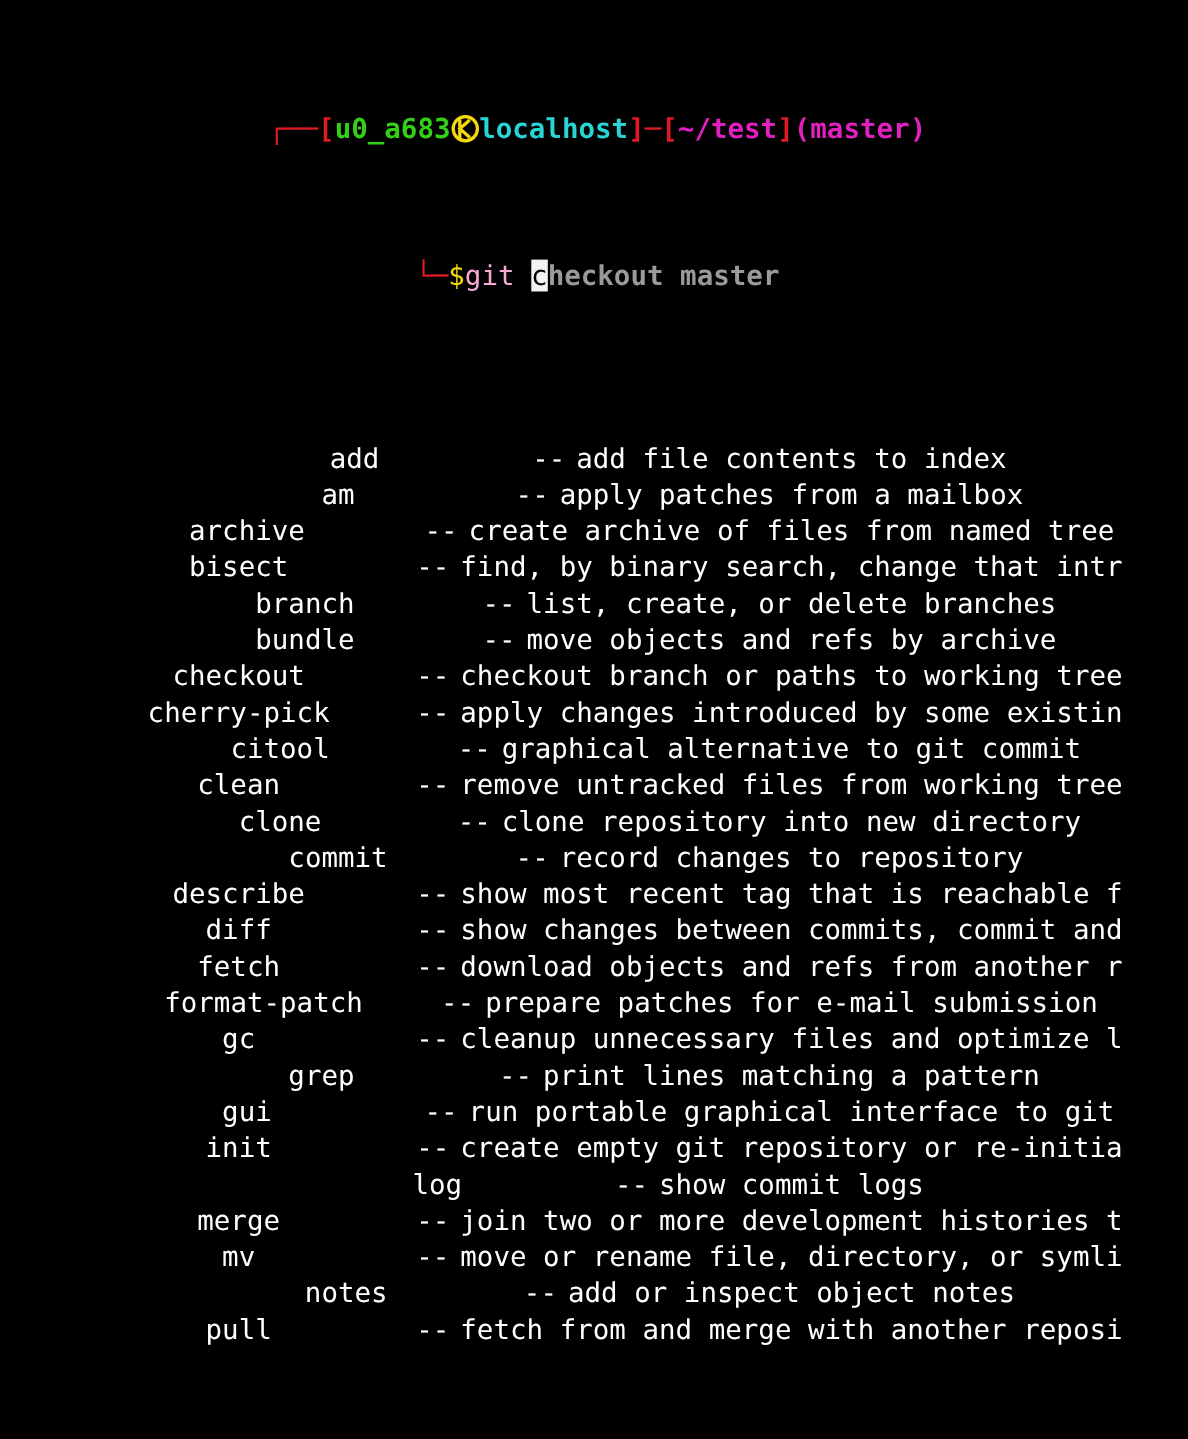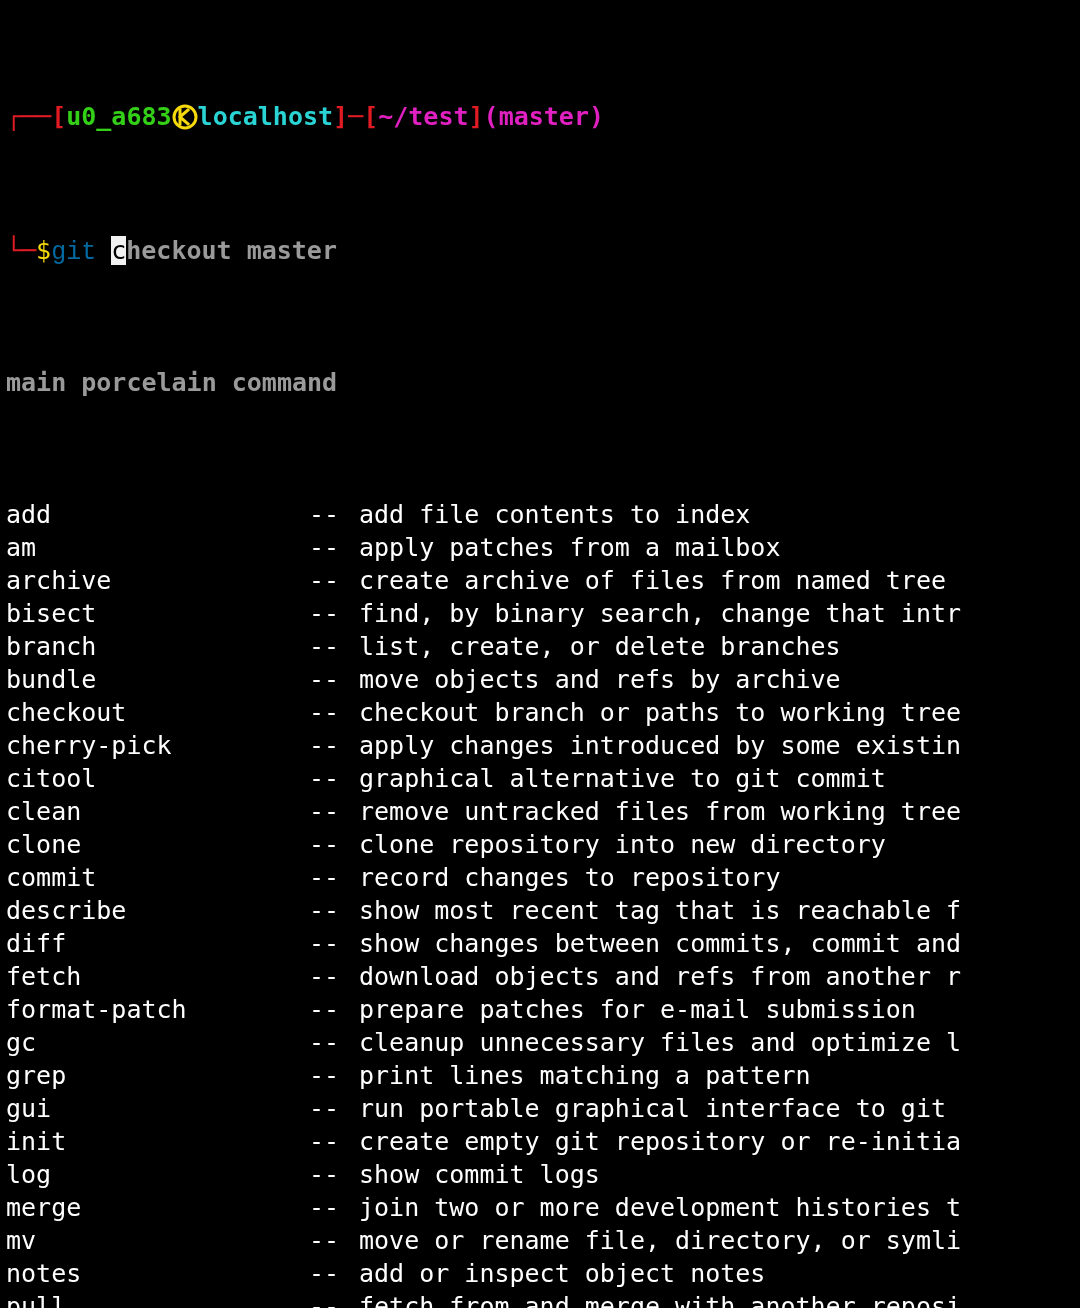--- a/index.html
+++ b/index.html
@@ -22,32 +22,33 @@
     font-size: 25px;
     line-height: 33px;
     letter-spacing: 0px;
     white-space: pre;
     color: #ffffff;
   }
   .line {
     height: 33px;
     white-space: pre;
     overflow: hidden;
+    text-align: center;
   }
   .prompt-line-1 { padding-left: 6px; height: 36px; line-height: 36px; font-weight: bold; }
   .prompt-line-2 { padding-left: 6px; height: 34px; line-height: 34px; }
   .hdr-line { padding-left: 6px; height: 32px; line-height: 32px; }
   .list-line { padding-left: 6px; }
 
   .c-red    { color: #e01b24; }
   .c-green2 { color: #33d017; }
   .c-cyan   { color: #2ad4d4; }
   .c-magenta{ color: #e020c0; }
   .c-yellow { color: #f5d90a; }
-  .c-white  { color: #0369a1; font-family: Liberation Mono, monospace; }
+  .c-white  { color: #f9a8d4; }
   .c-grey   { color: #9a9a9a; font-weight: bold; }
 
   .kali-icon {
     display: inline-block;
     width: 26px;
     height: 26px;
     vertical-align: -5px;
     position: relative;
   }
   .kali-icon svg { display: block; }
@@ -77,19 +78,18 @@
 
 <div id="terminal">
 
   <div class="line prompt-line-1"><span class="c-red">┌──[</span><span class="c-green2">u0_a683</span><span class="kali-icon"><svg width="26" height="26" viewBox="0 0 26 26">
           <circle cx="13" cy="13" r="11" fill="none" stroke="#f5d90a" stroke-width="3"></circle>
           <path d="M8 6 L8 20 M8 13 L16 6 M8 13 L16 20" stroke="#f5d90a" stroke-width="3" fill="none" stroke-linecap="square"></path>
         </svg></span><span class="c-cyan">localhost</span><span class="c-red">]─[</span><span class="c-magenta">~/test</span><span class="c-red">]</span><span class="c-magenta">(master)</span></div>
 
   <div class="line prompt-line-2"><span class="c-red">└─</span><span class="c-yellow">$</span><span class="c-white">git </span><span class="cursor">c</span><span class="c-grey">heckout master</span></div>
 
-  <div class="line hdr-line"><span class="c-grey">main porcelain command</span></div>
 
   <div id="command-list"><div class="line list-line"><span class="cmd-name">add</span><span class="cmd-sep">--</span><span class="cmd-desc">add file contents to index</span></div><div class="line list-line"><span class="cmd-name">am</span><span class="cmd-sep">--</span><span class="cmd-desc">apply patches from a mailbox</span></div><div class="line list-line"><span class="cmd-name">archive</span><span class="cmd-sep">--</span><span class="cmd-desc">create archive of files from named tree</span></div><div class="line list-line"><span class="cmd-name">bisect</span><span class="cmd-sep">--</span><span class="cmd-desc">find, by binary search, change that intr</span></div><div class="line list-line"><span class="cmd-name">branch</span><span class="cmd-sep">--</span><span class="cmd-desc">list, create, or delete branches</span></div><div class="line list-line"><span class="cmd-name">bundle</span><span class="cmd-sep">--</span><span class="cmd-desc">move objects and refs by archive</span></div><div class="line list-line"><span class="cmd-name">checkout</span><span class="cmd-sep">--</span><span class="cmd-desc">checkout branch or paths to working tree</span></div><div class="line list-line"><span class="cmd-name">cherry-pick</span><span class="cmd-sep">--</span><span class="cmd-desc">apply changes introduced by some existin</span></div><div class="line list-line"><span class="cmd-name">citool</span><span class="cmd-sep">--</span><span class="cmd-desc">graphical alternative to git commit</span></div><div class="line list-line"><span class="cmd-name">clean</span><span class="cmd-sep">--</span><span class="cmd-desc">remove untracked files from working tree</span></div><div class="line list-line"><span class="cmd-name">clone</span><span class="cmd-sep">--</span><span class="cmd-desc">clone repository into new directory</span></div><div class="line list-line"><span class="cmd-name">commit</span><span class="cmd-sep">--</span><span class="cmd-desc">record changes to repository</span></div><div class="line list-line"><span class="cmd-name">describe</span><span class="cmd-sep">--</span><span class="cmd-desc">show most recent tag that is reachable f</span></div><div class="line list-line"><span class="cmd-name">diff</span><span class="cmd-sep">--</span><span class="cmd-desc">show changes between commits, commit and</span></div><div class="line list-line"><span class="cmd-name">fetch</span><span class="cmd-sep">--</span><span class="cmd-desc">download objects and refs from another r</span></div><div class="line list-line"><span class="cmd-name">format-patch</span><span class="cmd-sep">--</span><span class="cmd-desc">prepare patches for e-mail submission</span></div><div class="line list-line"><span class="cmd-name">gc</span><span class="cmd-sep">--</span><span class="cmd-desc">cleanup unnecessary files and optimize l</span></div><div class="line list-line"><span class="cmd-name">grep</span><span class="cmd-sep">--</span><span class="cmd-desc">print lines matching a pattern</span></div><div class="line list-line"><span class="cmd-name">gui</span><span class="cmd-sep">--</span><span class="cmd-desc">run portable graphical interface to git</span></div><div class="line list-line"><span class="cmd-name">init</span><span class="cmd-sep">--</span><span class="cmd-desc">create empty git repository or re-initia</span></div><div class="line list-line"><span class="cmd-name">log</span><span class="cmd-sep">--</span><span class="cmd-desc">show commit logs</span></div><div class="line list-line"><span class="cmd-name">merge</span><span class="cmd-sep">--</span><span class="cmd-desc">join two or more development histories t</span></div><div class="line list-line"><span class="cmd-name">mv</span><span class="cmd-sep">--</span><span class="cmd-desc">move or rename file, directory, or symli</span></div><div class="line list-line"><span class="cmd-name">notes</span><span class="cmd-sep">--</span><span class="cmd-desc">add or inspect object notes</span></div><div class="line list-line"><span class="cmd-name">pull</span><span class="cmd-sep">--</span><span class="cmd-desc">fetch from and merge with another reposi</span></div></div>
 
   
 
 </div>
 
 </body></html>

